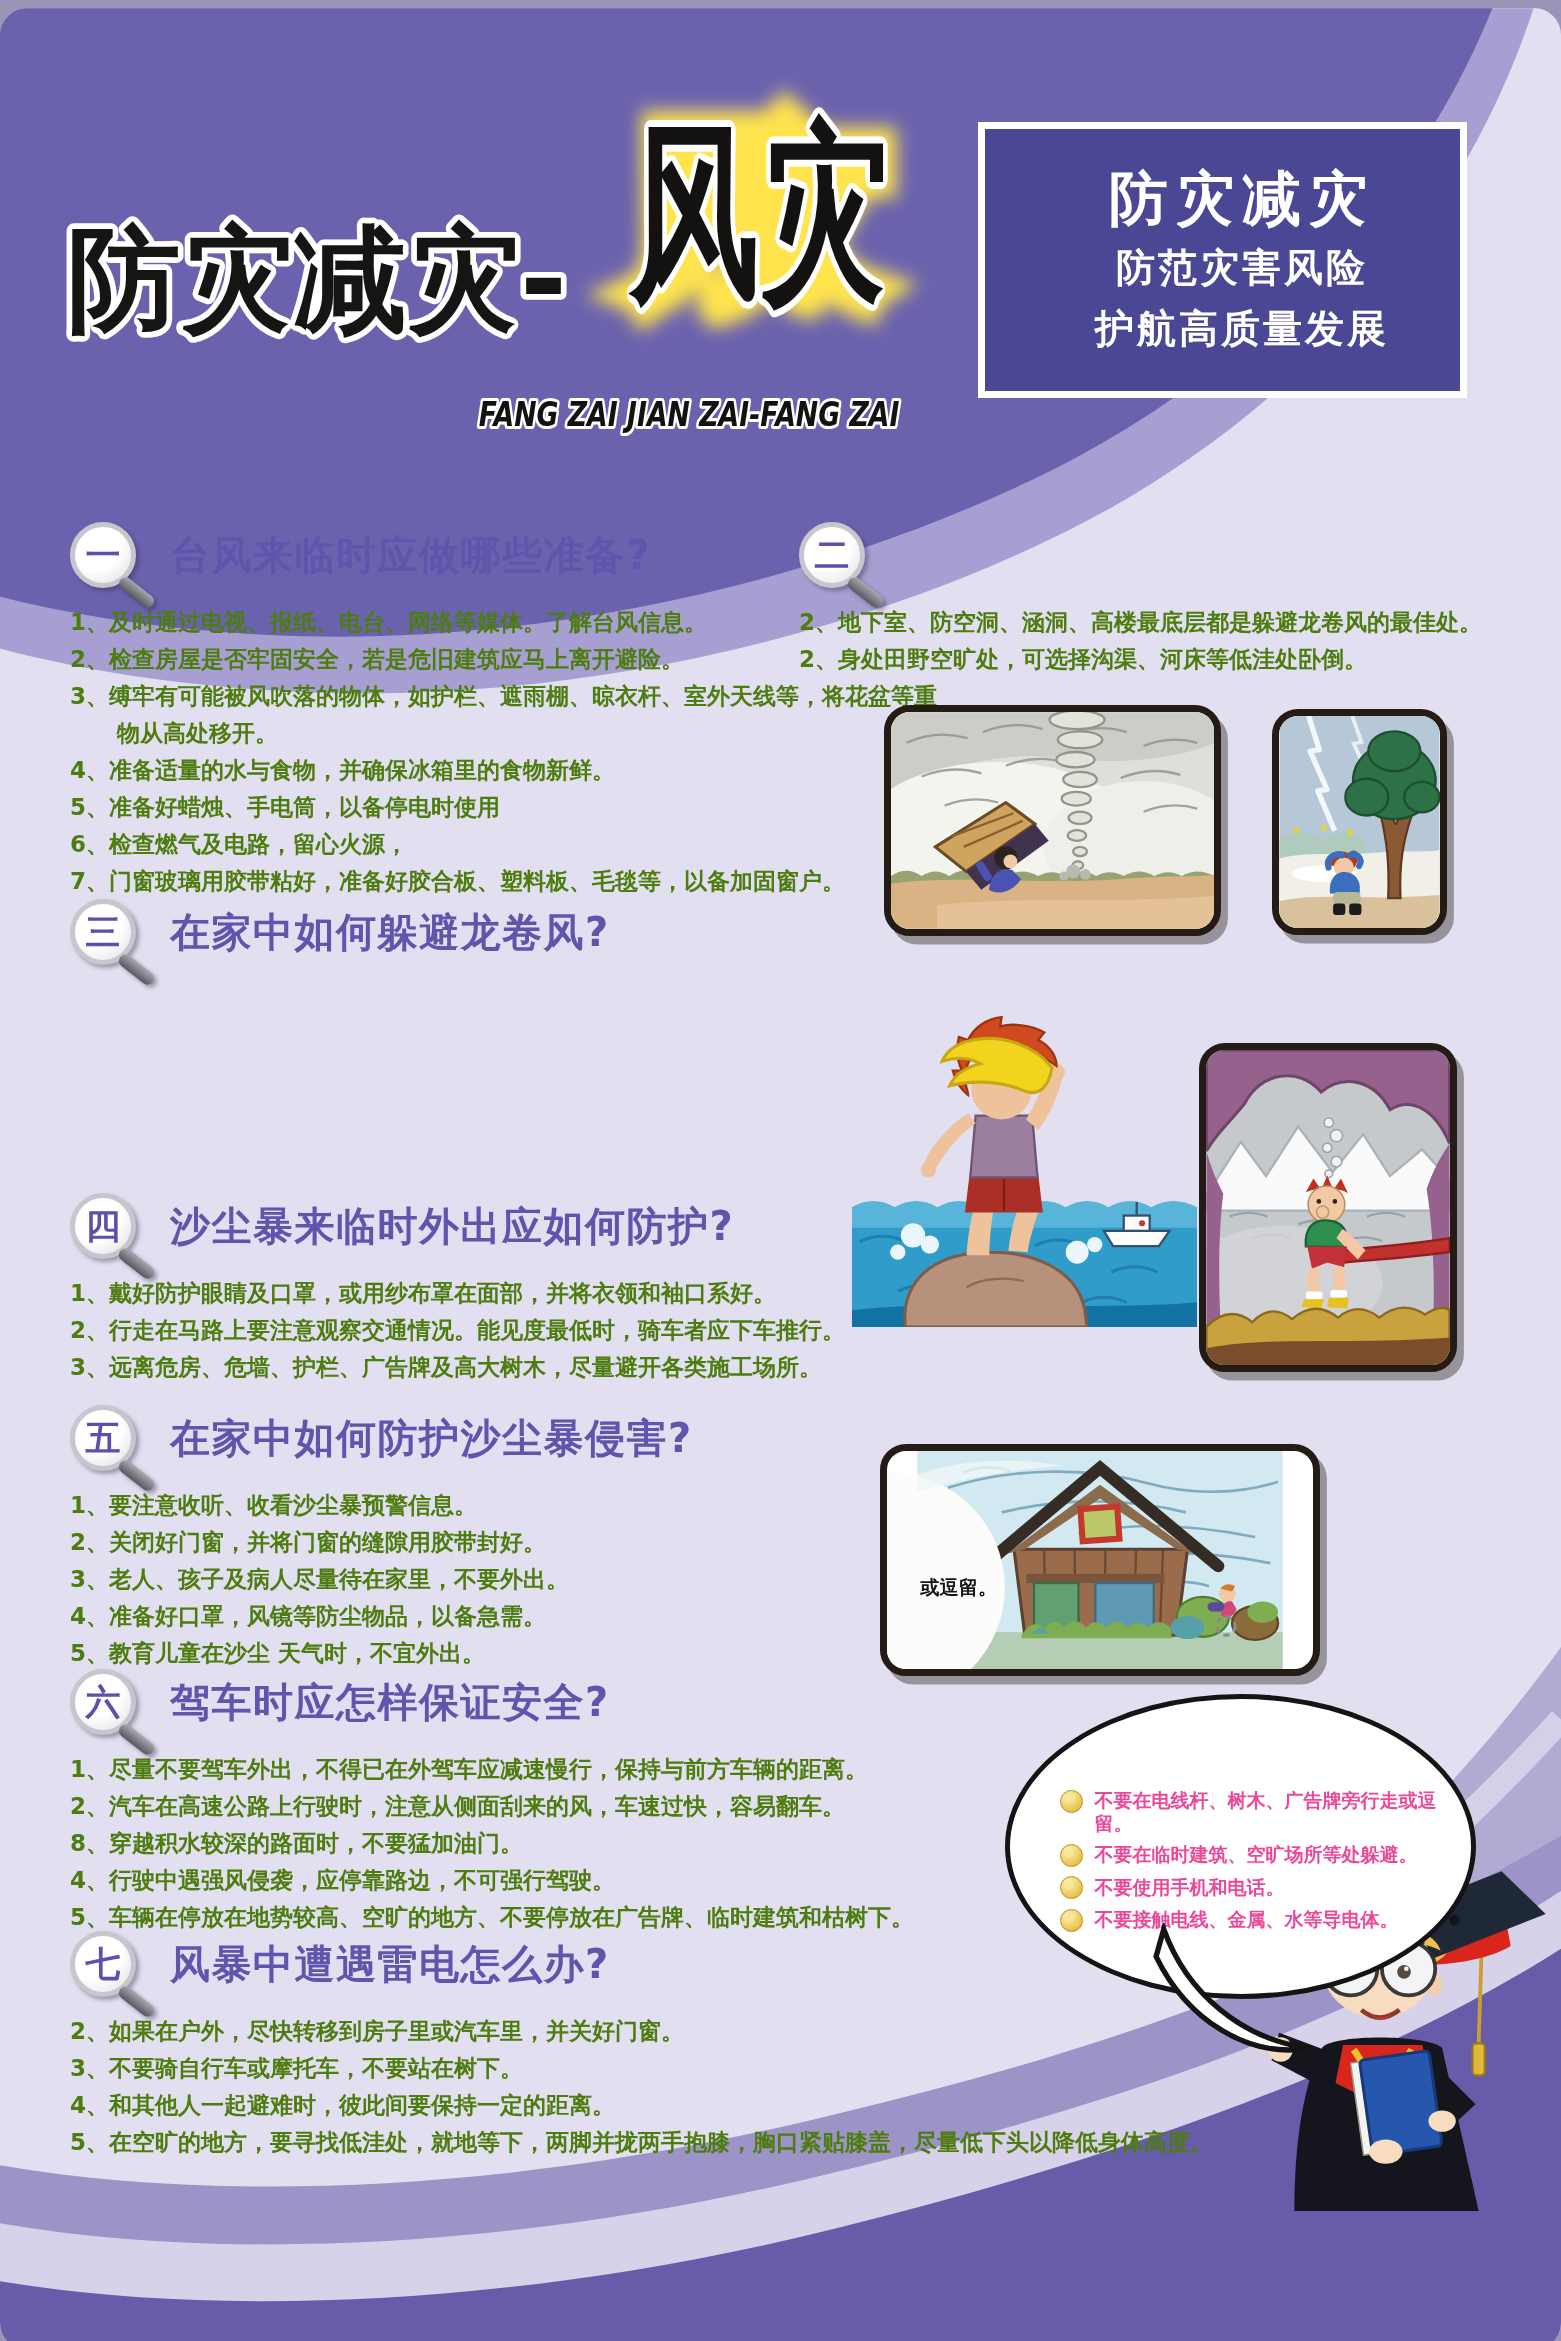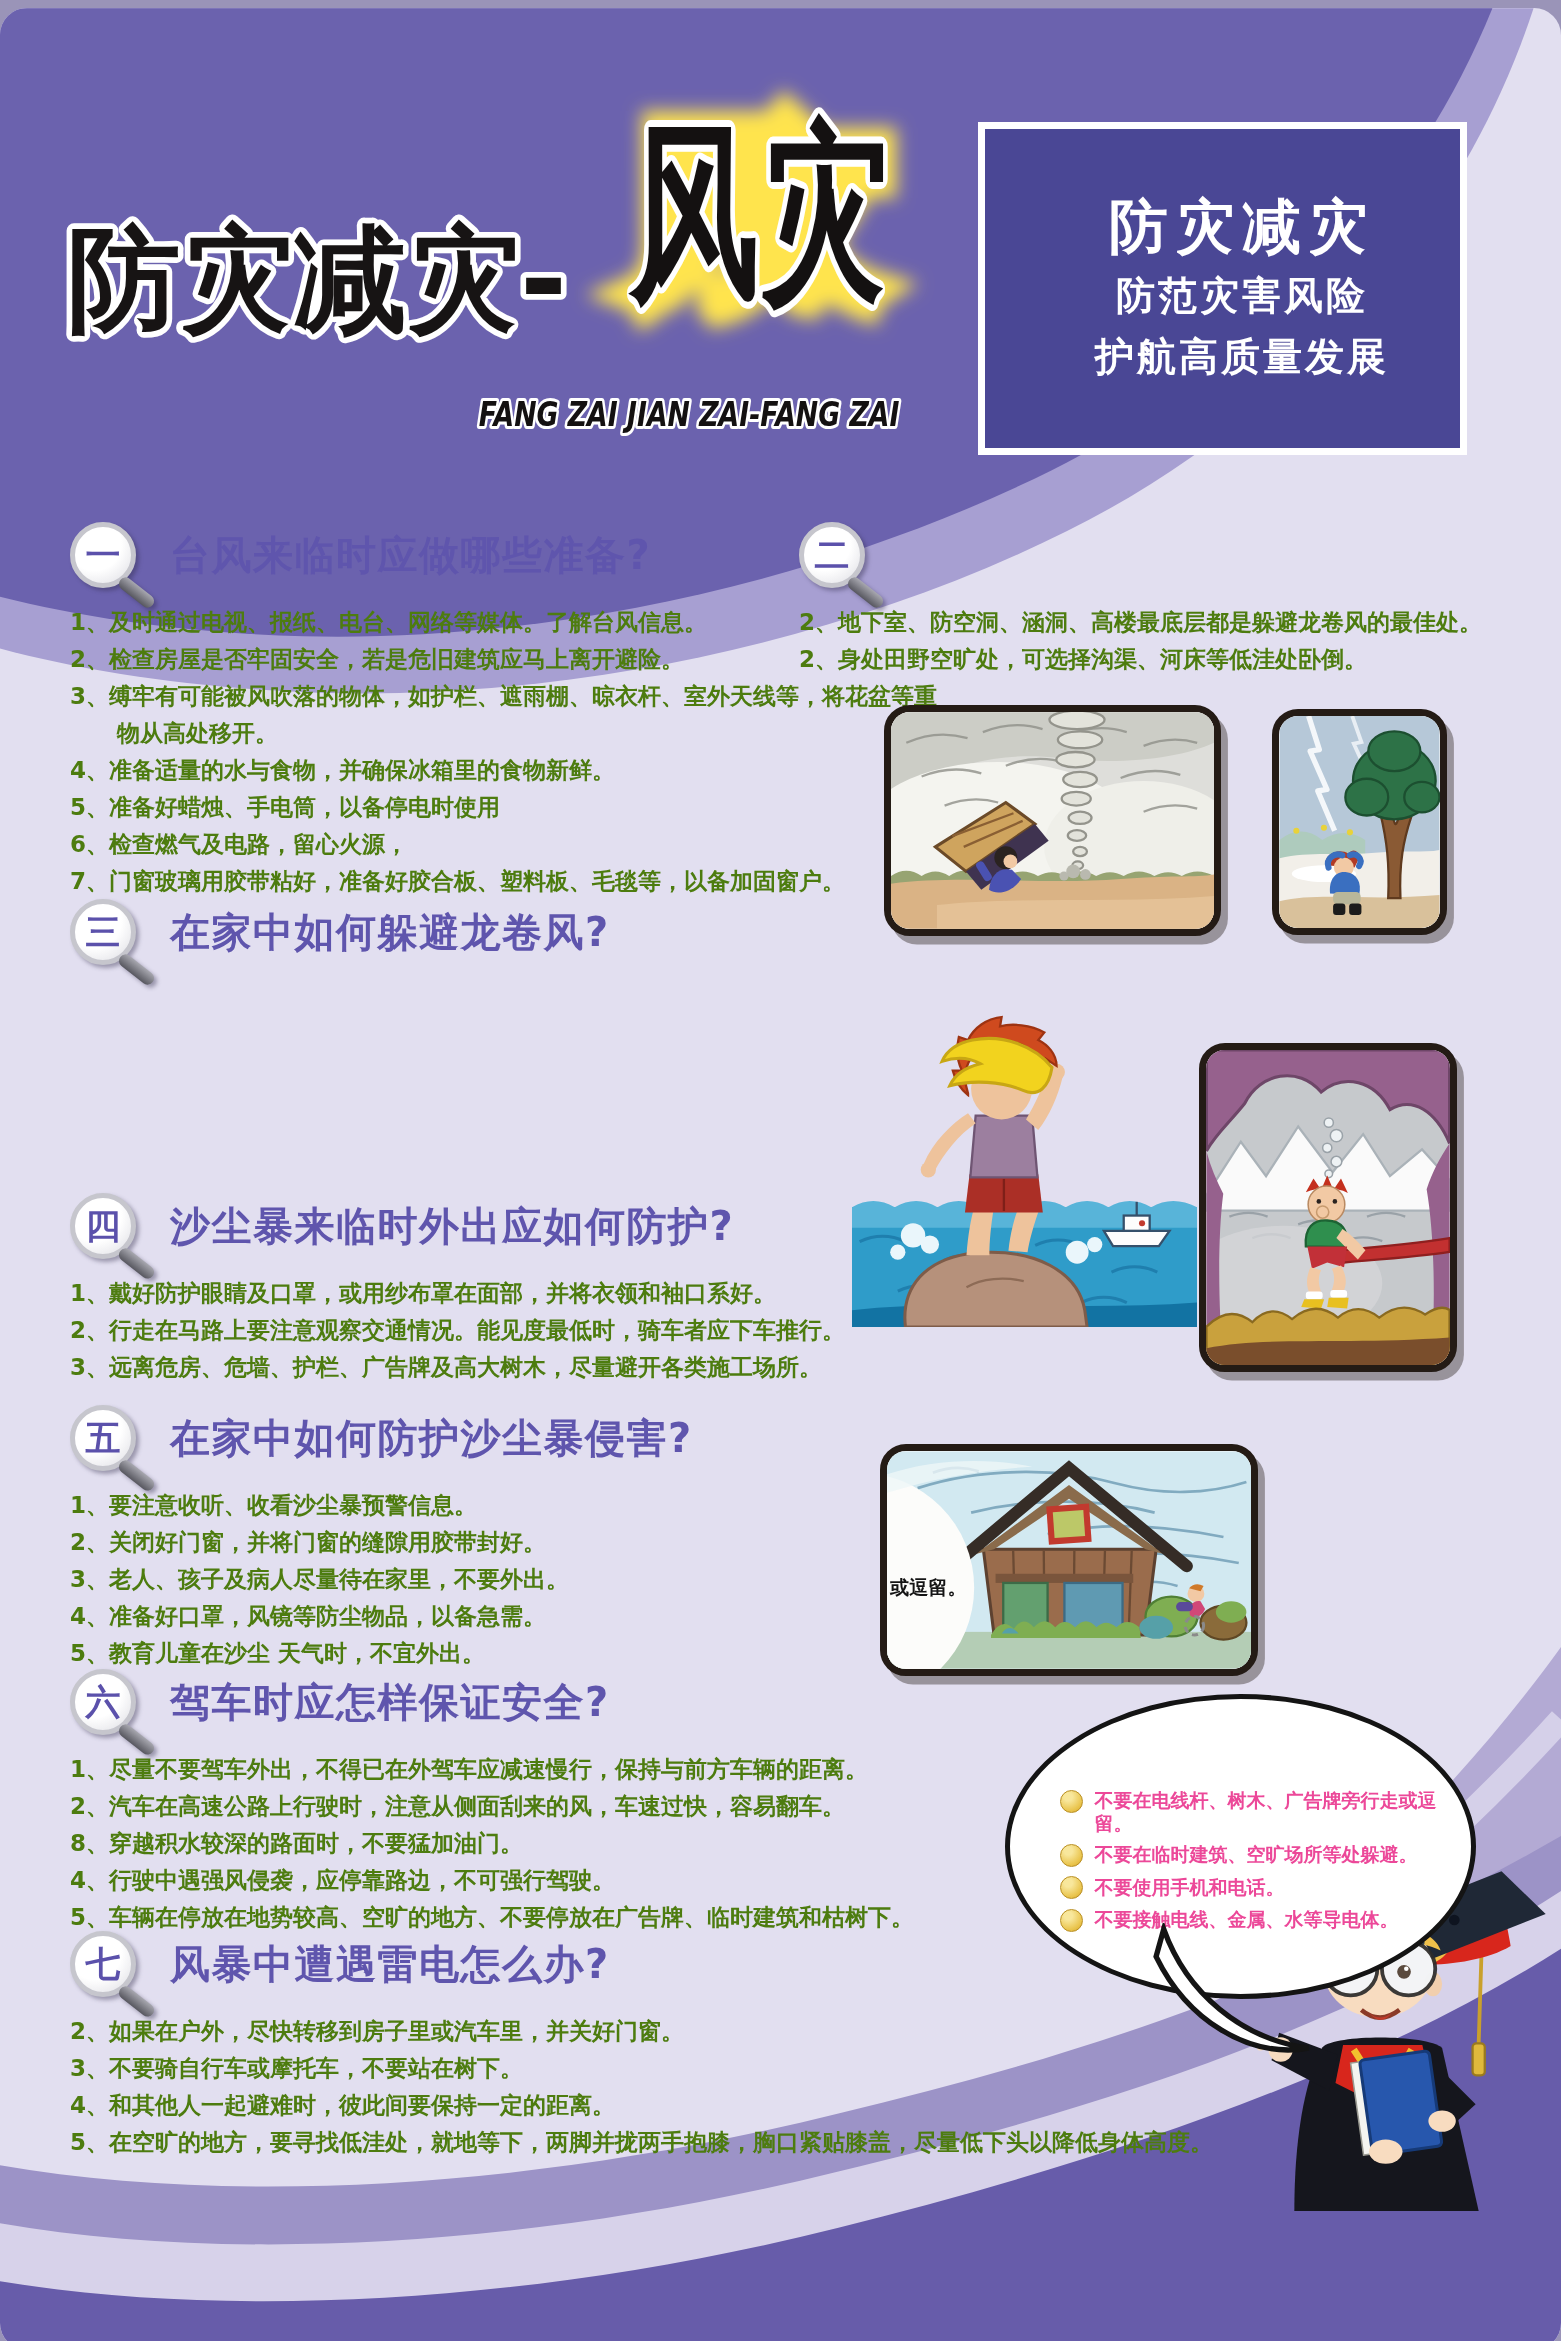--- a/index.html
+++ b/index.html
@@ -7,21 +7,21 @@
     position:relative;width:1561px;height:2342px;margin:8px auto;
     background:#e2dff0;overflow:hidden;
     font-family:"DejaVu Sans","Liberation Sans",sans-serif;
     border-radius:27px;
   }
   .poster *{box-sizing:border-box;}
   #bg-decor{position:absolute;left:0;top:0;z-index:0;}
   #title-art{position:absolute;left:0;top:0;z-index:3;pointer-events:none;}
 
   
-  #badge{position:absolute;left:978px;top:114px;width:489px;height:333px;
+  #badge{position:absolute;left:978px;top:114px;width:489px;height:276px;
     background:#4a4795;border:7.6px solid #ffffff;z-index:4;
     display:flex;flex-direction:column;align-items:center;justify-content:center;
     color:#fff;text-align:center;padding-left:39px;}
   #badge .b1{font-size:59px;font-weight:900;letter-spacing:7.6px;line-height:1.1;}
   #badge .b2{font-size:39px;font-weight:800;letter-spacing:3px;margin-top:12.2px;line-height:1.25;}
 
   
   .section{position:absolute;z-index:5;}
   .sec-head{display:flex;align-items:center;gap:34px;height:76px;}
   .magnifier{position:relative;width:66px;height:66px;flex:0 0 auto;
@@ -45,21 +45,21 @@
   #sec-driving        {left:70px;  top:1656px; width:968px;}
   #sec-lightning      {left:70px;  top:1918px; width:1464px;}
 
   
   .panel{position:absolute;z-index:5;border:7.6px solid #241b15;border-radius:26px;
     overflow:hidden;box-shadow:6.9px 8.4px 0 rgba(43,32,28,.4);background:#fff;}
   .panel svg,.art svg{display:block;width:100%;height:100%;}
   #panel-tornado {left:884px;top:697px; width:337px;height:231px;}
   #panel-lightning{left:1272px;top:701px;width:175px;height:226px;}
   #panel-cave    {left:1199px;top:1035px;width:258px;height:329px;}
-  #panel-house   {left:880px;top:1436px;width:378px;height:232px;}
+  #panel-house   {left:880px;top:1436px;width:440px;height:232px;}
   .art{position:absolute;z-index:5;}
   #art-flagboy   {left:852px;top:974px;width:345px;height:345px;}
   #scholar       {left:1250px;top:1845px;width:305px;height:358px;z-index:4;}
   #bubble-tail   {left:1153px;top:1915px;width:168px;height:145px;z-index:6;}
 
   
   #bubble{position:absolute;left:1005px;top:1686px;width:471px;height:305px;z-index:5;
     background:#ffffff;border:5.3px solid #141414;border-radius:50%;}
   .bubble-list{position:absolute;left:50px;top:90px;width:381px;display:flex;
     flex-direction:column;gap:8.4px;}

